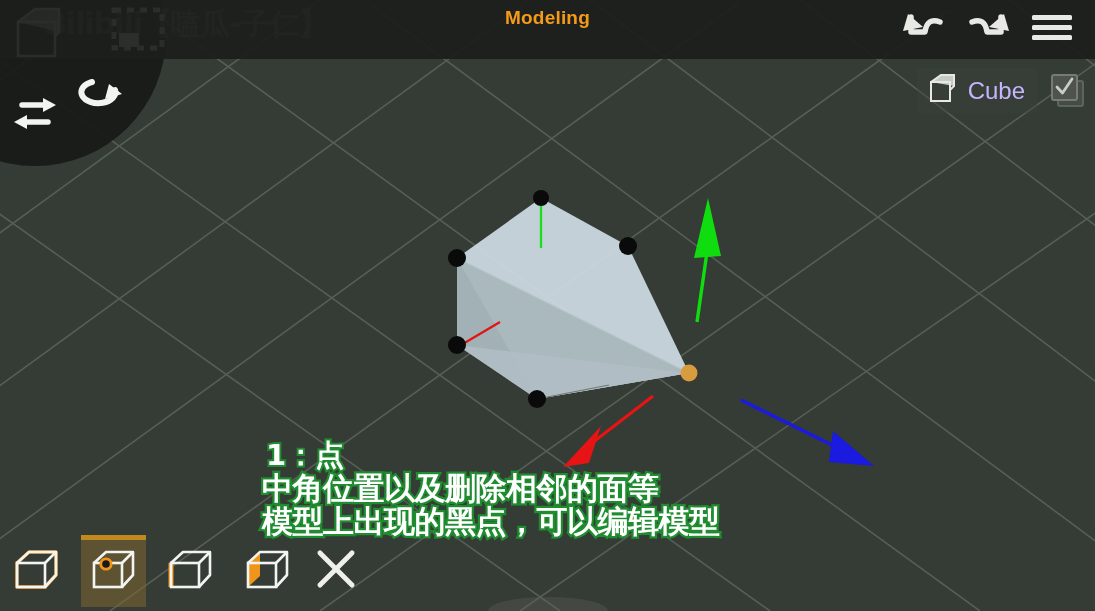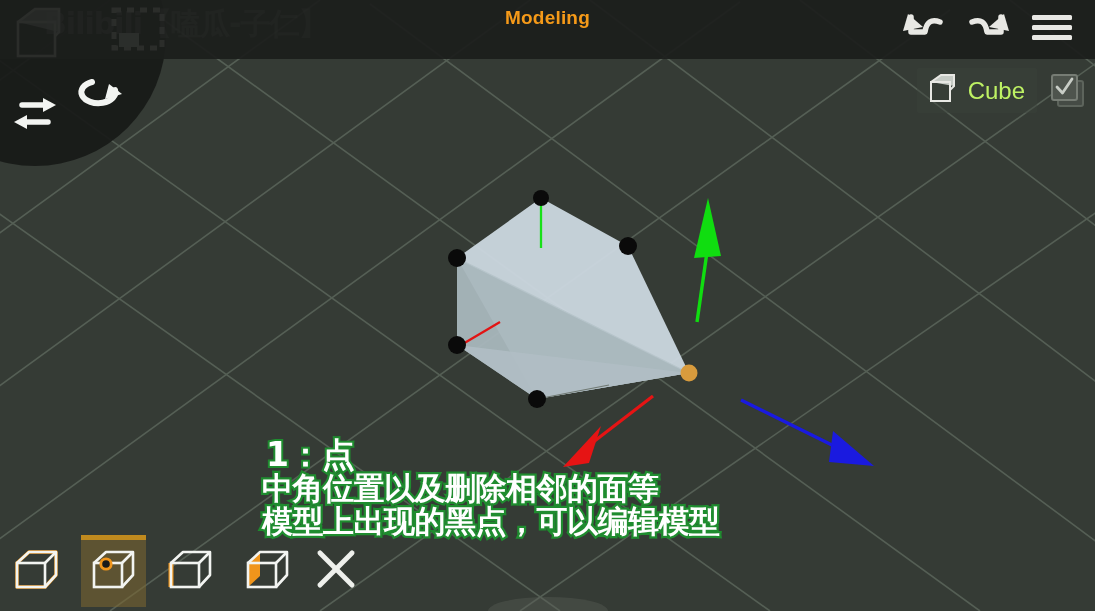--- a/index.html
+++ b/index.html
@@ -78,21 +78,21 @@
     display: flex; align-items: center; gap: 12px;
     z-index: 35;
   }
   #outliner .obj-row {
     display: flex; align-items: center; gap: 11px;
     padding: 5px 12px 5px 10px;
     background: rgba(60,66,60,0.42);
     border-radius: 2px;
     cursor: pointer;
   }
-  #outliner .obj-name { color: #bef264; font-size: 24px; }
+  #outliner .obj-name { color: #c4b5fd; font-size: 24px; }
   #vis-toggle { width: 38px; height: 38px; cursor: pointer; }
 
   
   #modebar {
     position: absolute; left: 4px; bottom: 4px;
     display: flex; align-items: flex-end; gap: 12px;
     z-index: 36;
   }
   .mode-btn {
     width: 65px; height: 72px;
@@ -122,21 +122,21 @@
 
   
   #captions {
     position: absolute; left: 262px; top: 438px;
     z-index: 38; pointer-events: none;
     font-family: "DejaVu Sans", sans-serif;
     color: #ffffff;
     font-weight: 700;
   }
   #cap-title {
-    font-size: 33px; line-height: 34px; margin-left: 4px;
+    font-size: 29px; line-height: 34px; margin-left: 4px;
     -webkit-text-stroke: 4px #1f8c2f;
     paint-order: stroke fill;
   }
   .cap-line {
     font-size: 31px; line-height: 33px;
     -webkit-text-stroke: 4.5px #1f8c2f;
     paint-order: stroke fill;
     letter-spacing: -.5px;
   }
 </style>

